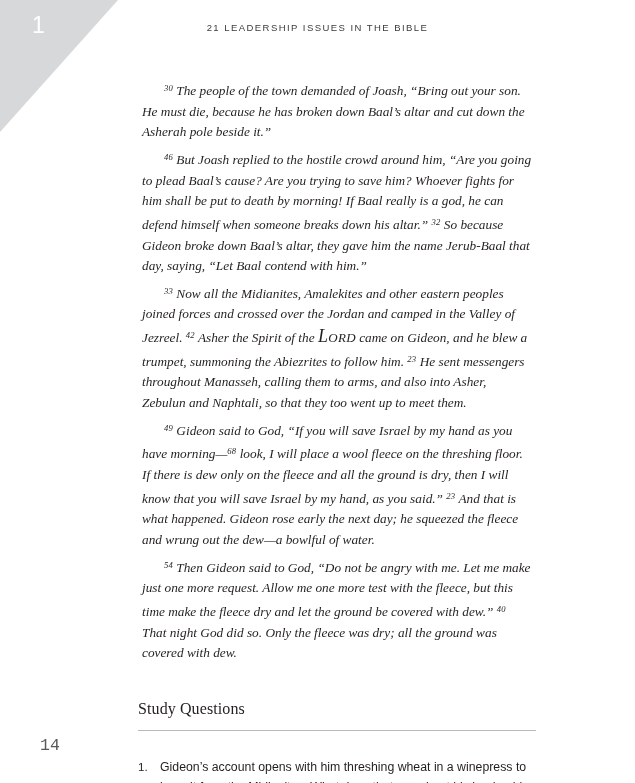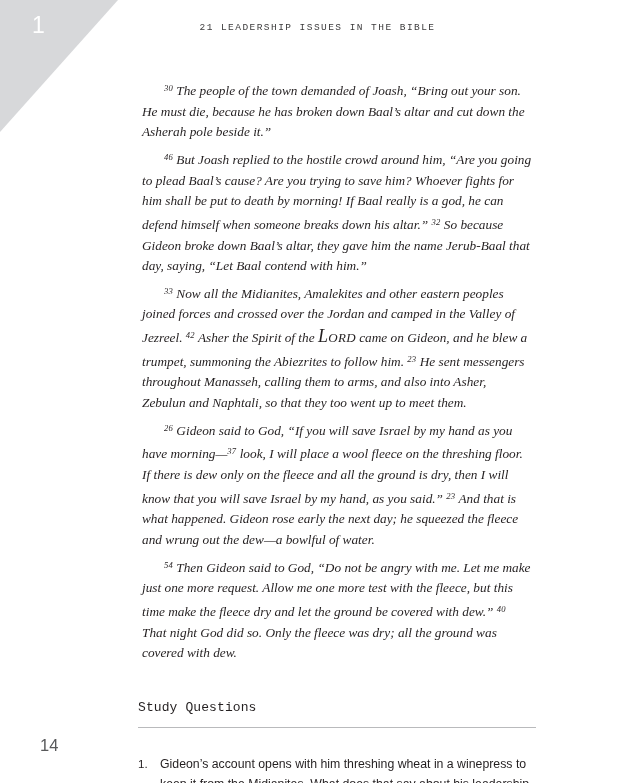--- a/index.html
+++ b/index.html
@@ -45,21 +45,21 @@
     letter-spacing: 0.5px;
   }
 
   
   .running-head {
     position: absolute;
     left: 0;
     right: 0;
     top: 22px;
     text-align: center;
-    font-family: Liberation Mono, monospace;
+    font-family: Liberation Sans, sans-serif;
     font-size: 9.5px;
     letter-spacing: 1.45px;
     color: #3c3b3c;
     text-transform: uppercase;
   }
 
   
   .page-body {
     position: absolute;
     left: 138px;
@@ -88,22 +88,22 @@
     letter-spacing: 0.2px;
   }
   .smallcaps {
     font-variant: small-caps;
     font-size: 18px;
     letter-spacing: 0.3px;
   }
 
   
   .sq-heading {
-    font-family: Liberation Mono, monospace;
-    font-size: 13px;
+    font-family: Liberation Serif, serif;
+    font-size: 16px;
     font-weight: 400;
     color: #231f20;
     margin: 36px 0 12px 0;
     letter-spacing: 0.1px;
   }
   .sq-rule {
     border: 0;
     border-top: 1px solid #b9babc;
     margin: 7px 0 0 0;
     width: 100%;
@@ -124,21 +124,21 @@
   }
   .q-text {
     flex: 1 1 auto;
   }
 
   
   .folio {
     position: absolute;
     left: 40px;
     bottom: 28px;
-    font-family: Liberation Sans, sans-serif;
+    font-family: Liberation Mono, monospace;
     font-size: 16.5px;
     color: #58595b;
   }
 </style>
 </head>
 <body>
 
 <div class="corner-wedge">
   <div class="tri"></div>
   <div class="chapter-number">1</div>
@@ -167,22 +167,22 @@
     <p>
       <span class="vs">33</span>
       <span>Now all the Midianites, Amalekites and other eastern peoples joined forces and crossed over the Jordan and camped in the Valley of Jezreel.</span>
       <span class="vs">42</span>
       <span>Asher the Spirit of the </span><span class="smallcaps">Lord</span><span> came on Gideon, and he blew a trumpet, summoning the Abiezrites to follow him.</span>
       <span class="vs">23</span>
       <span>He sent messengers throughout Manasseh, calling them to arms, and also into Asher, Zebulun and Naphtali, so that they too went up to meet them.</span>
     </p>
 
     <p>
-      <span class="vs">26</span>
-      <span>Gideon said to God, “If you will save Israel by my hand as you have morning—</span><span class="vs">37</span>
+      <span class="vs">49</span>
+      <span>Gideon said to God, “If you will save Israel by my hand as you have morning—</span><span class="vs">68</span>
       <span>look, I will place a wool fleece on the threshing floor. If there is dew only on the fleece and all the ground is dry, then I will know that you will save Israel by my hand, as you said.”</span>
       <span class="vs">23</span>
       <span>And that is what happened. Gideon rose early the next day; he squeezed the fleece and wrung out the dew—a bowlful of water.</span>
     </p>
 
     <p>
       <span class="vs">54</span>
       <span>Then Gideon said to God, “Do not be angry with me. Let me make just one more request. Allow me one more test with the fleece, but this time make the fleece dry and let the ground be covered with dew.”</span>
       <span class="vs">40</span>
       <span>That night God did so. Only the fleece was dry; all the ground was covered with dew.</span>

